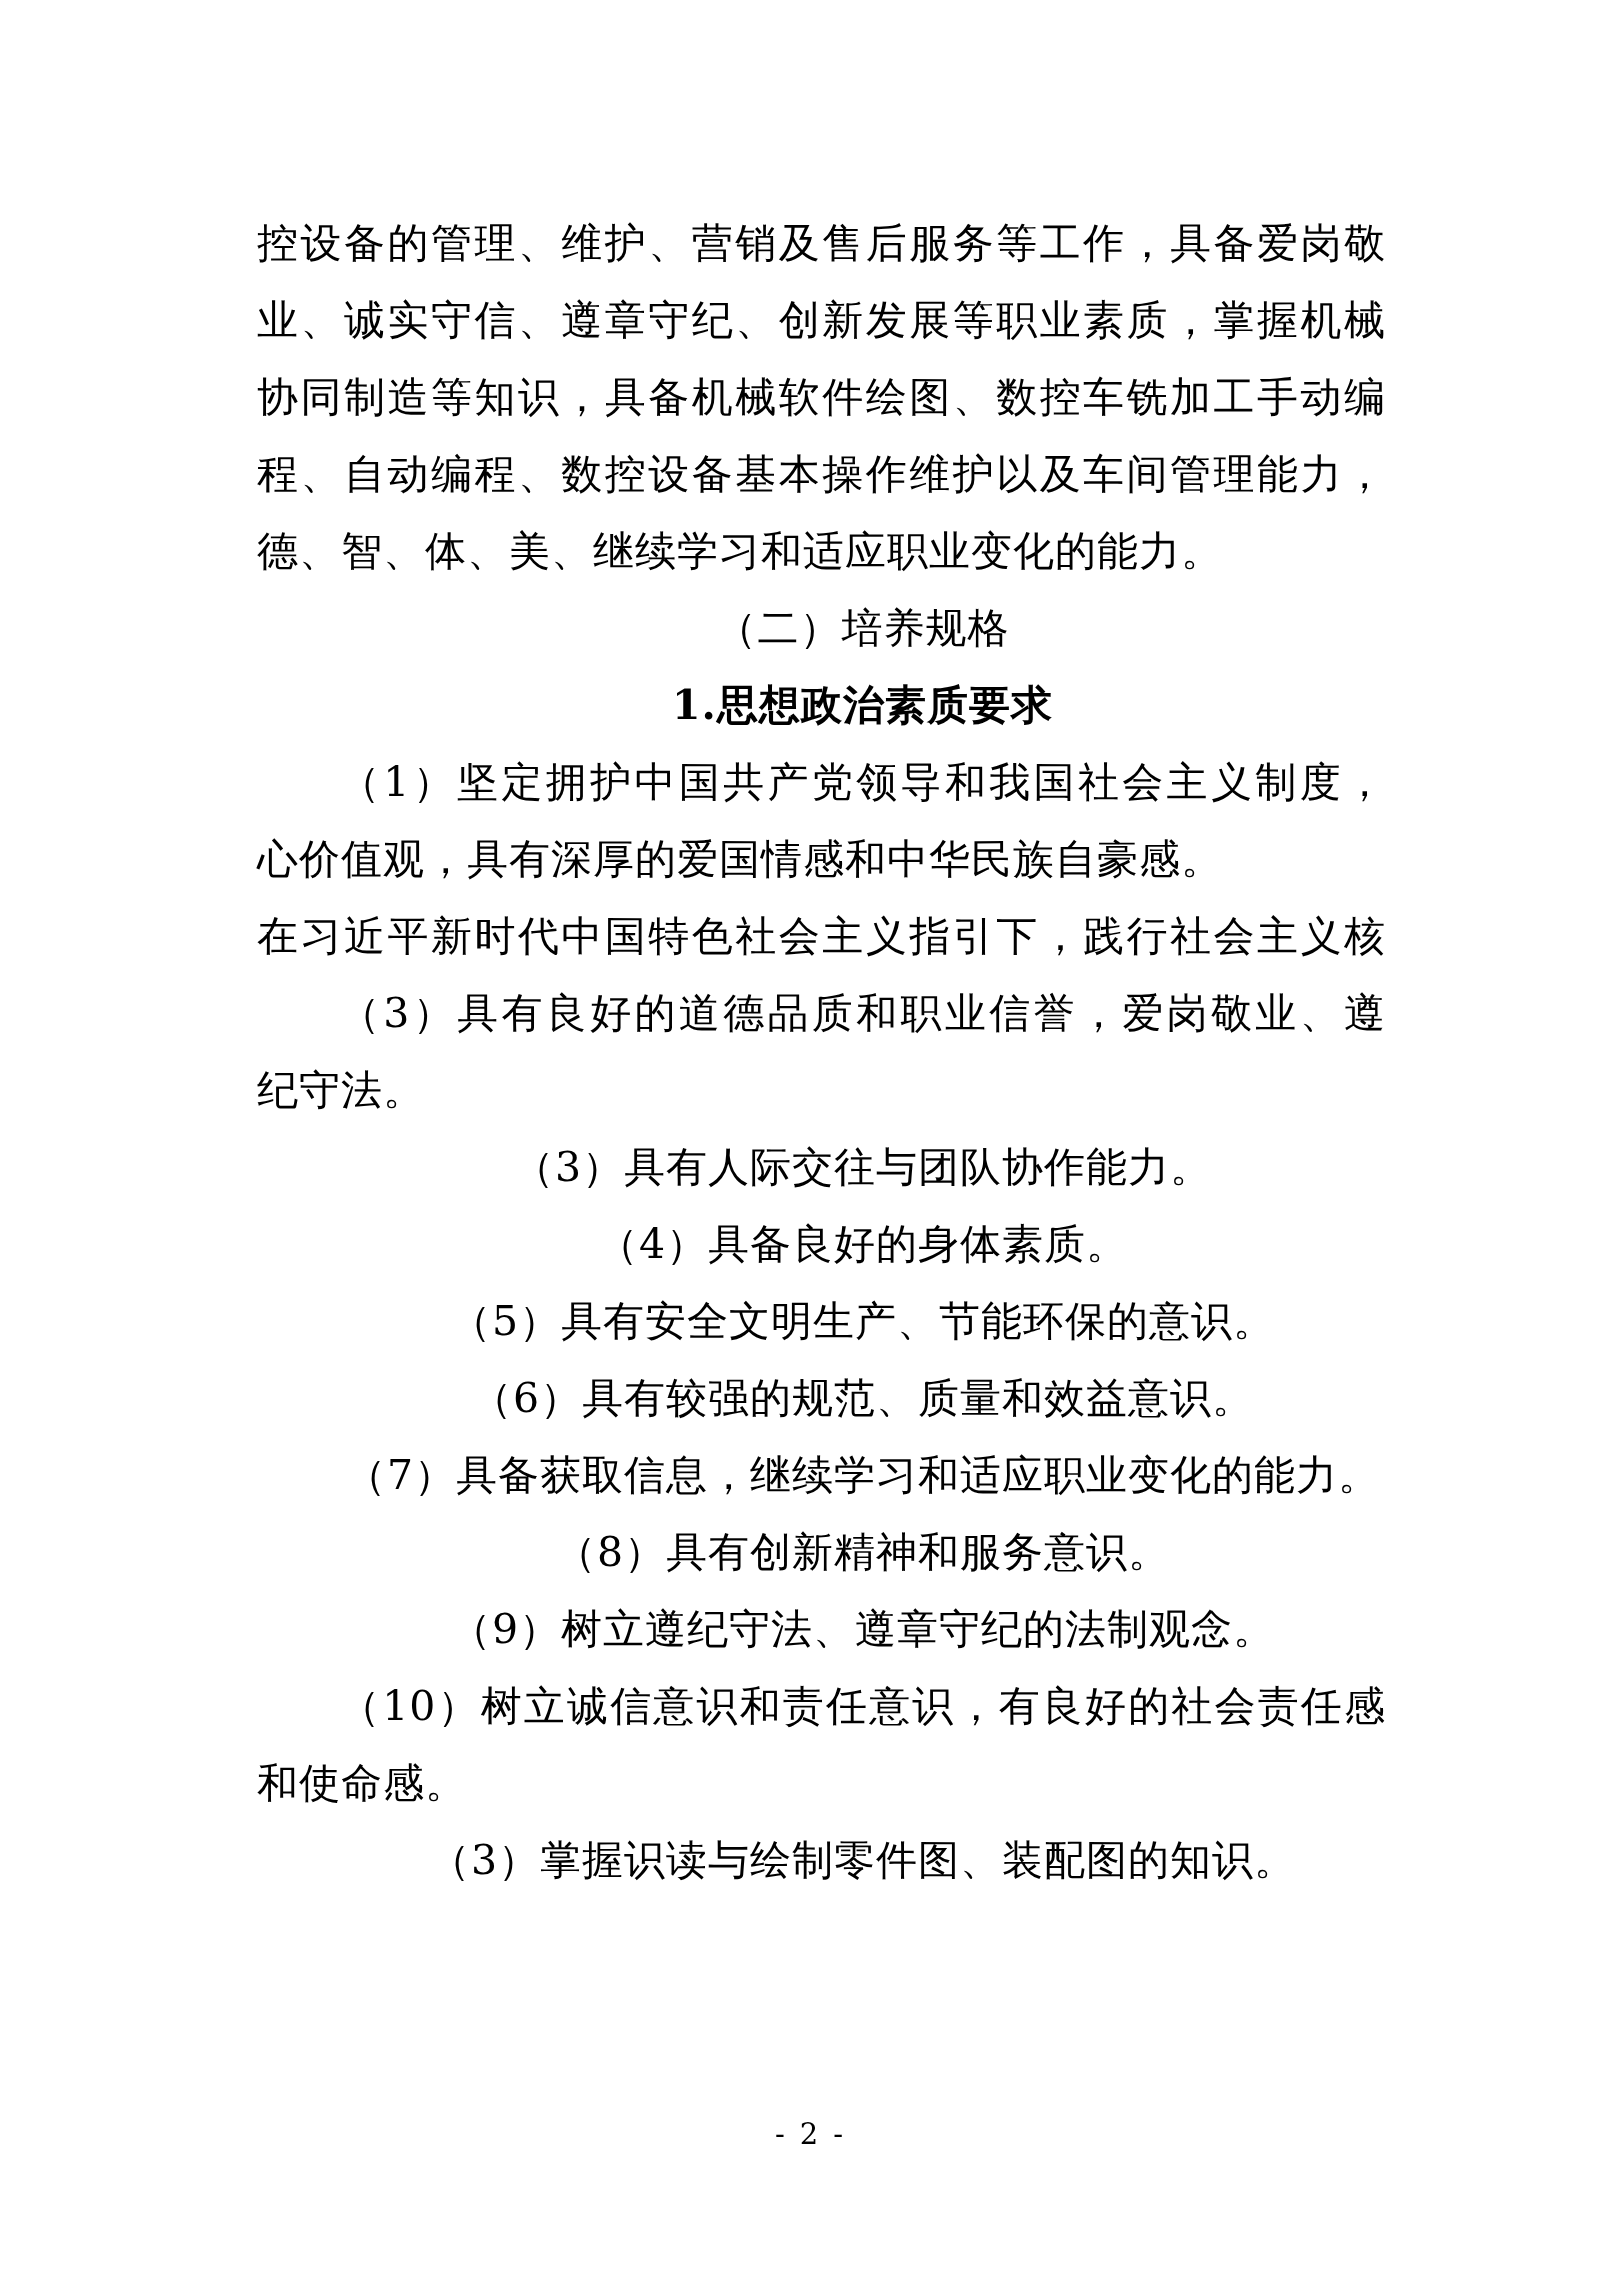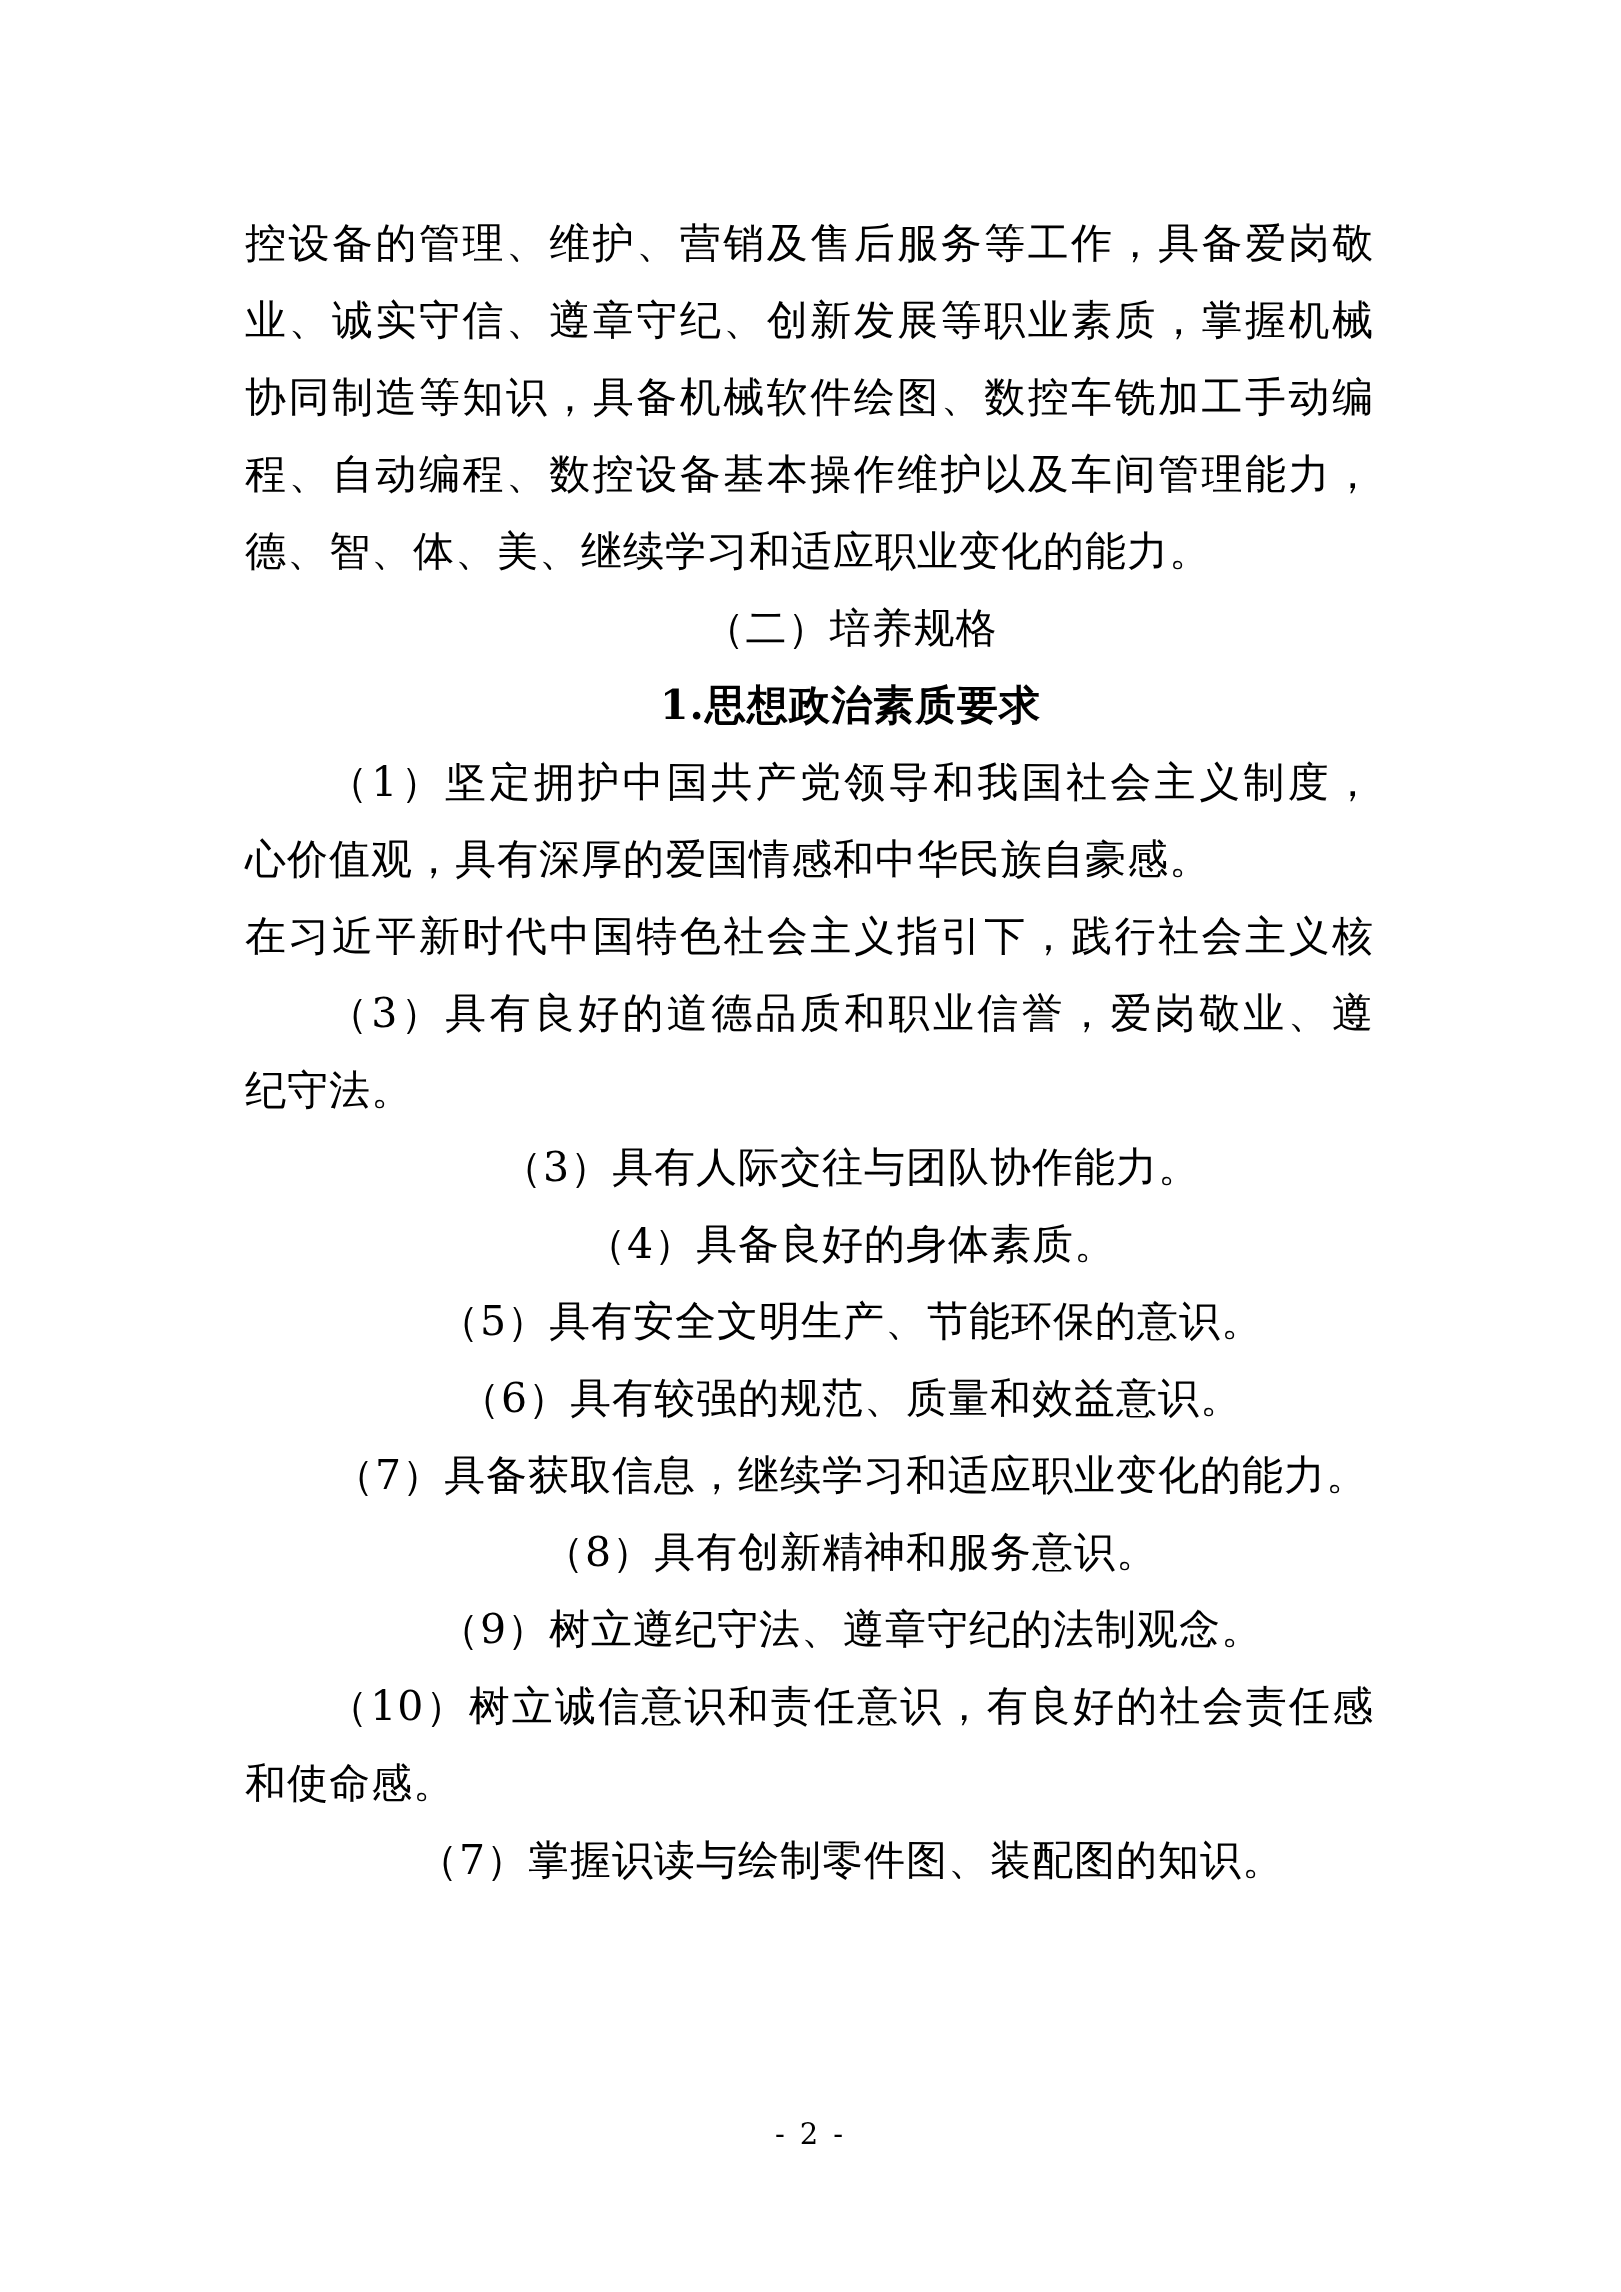--- a/index.html
+++ b/index.html
@@ -11,21 +11,21 @@
     position: relative;
     width: 1621px;
     height: 2293px;
     background: #ffffff;
     color: #000000;
     font-family: "DejaVu Serif", serif;
     overflow: hidden;
   }
   .content {
     position: absolute;
-    left: 245px;
+    left: 257px;
     top: 205px;
     width: 1129px;
   }
   .line {
     font-size: 41px;
     line-height: 77px;
     height: 77px;
     letter-spacing: 1px;
     white-space: nowrap;
     overflow: visible;
@@ -75,17 +75,17 @@
     <div class="line">纪守法。</div>
     <div class="line indent">（3）具有人际交往与团队协作能力。</div>
     <div class="line indent">（4）具备良好的身体素质。</div>
     <div class="line indent">（5）具有安全文明生产、节能环保的意识。</div>
     <div class="line indent">（6）具有较强的规范、质量和效益意识。</div>
     <div class="line indent">（7）具备获取信息，继续学习和适应职业变化的能力。</div>
     <div class="line indent">（8）具有创新精神和服务意识。</div>
     <div class="line indent">（9）树立遵纪守法、遵章守纪的法制观念。</div>
     <div class="line indent fill">（10）树立诚信意识和责任意识，有良好的社会责任感</div>
     <div class="line">和使命感。</div>
-    <div class="line indent">（7）掌握识读与绘制零件图、装配图的知识。</div>
+    <div class="line indent">（3）掌握识读与绘制零件图、装配图的知识。</div>
   </div>
   <div class="footer">- 2 -</div>
 </div>
 
 
 </body></html>

